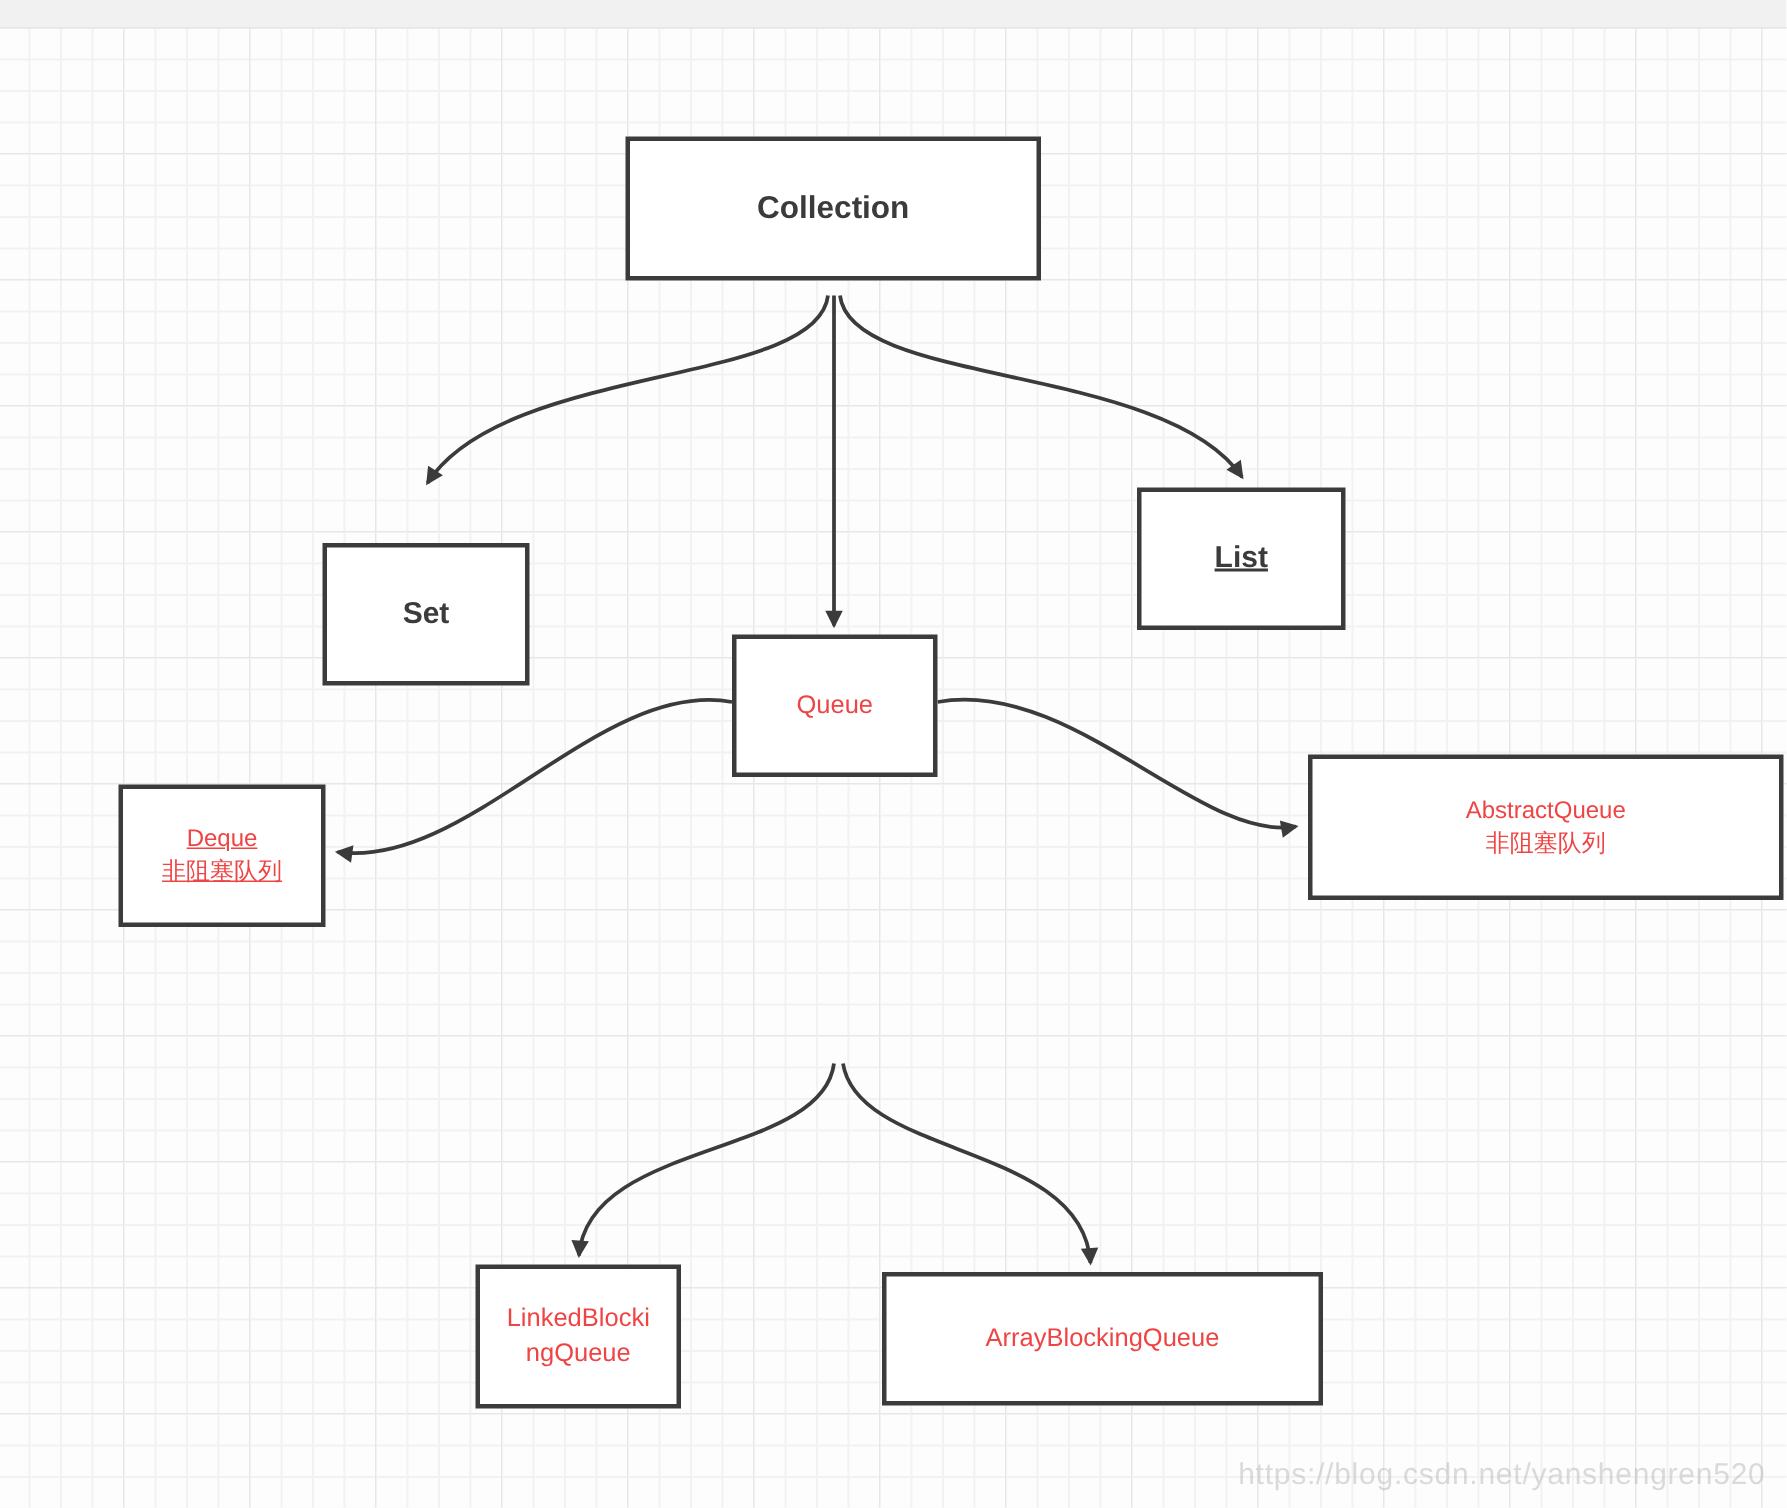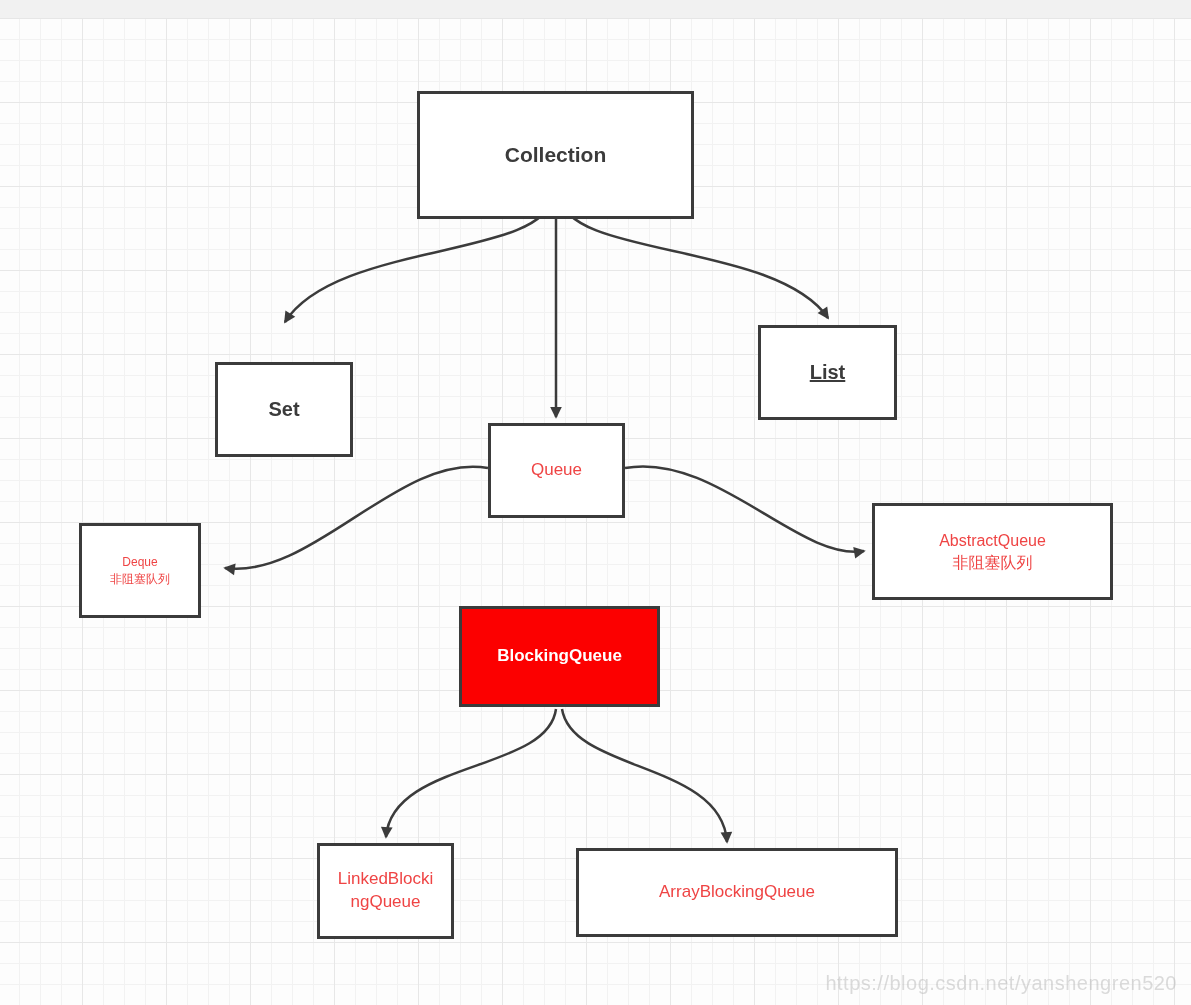--- a/index.html
+++ b/index.html
@@ -21,31 +21,31 @@
   }
   .edges{position:absolute;left:0;top:0;width:1191px;height:1005px;pointer-events:none;}
   .node{
     position:absolute;box-sizing:border-box;
     background:#ffffff;border:3px solid #3b3b3b;
     display:flex;flex-direction:column;align-items:center;justify-content:center;
     text-align:center;color:#ef4444;font-size:17px;line-height:1.35;
   }
   .node.heading{font-weight:bold;color:#3b3b3b;}
   .node .sub{display:block;}
-  #node-collection{left:417px;top:91px;width:277px;height:128px;font-size:21px;}
+  #node-collection{left:417px;top:91px;width:277px;height:96px;font-size:21px;}
   #node-set{left:215px;top:330px;width:138px;height:95px;font-size:20px;margin-top:32px;}
   #node-list{left:758px;top:325px;width:139px;height:95px;font-size:20px;text-decoration:underline;}
   #node-queue{left:488px;top:423px;width:137px;height:95px;}
-  #node-deque{left:79px;top:523px;width:122px;height:95px;font-size:12px;}
-  #node-abstract-queue{left:872px;top:503px;width:241px;height:97px;font-size:16px;}
+  #node-deque{left:79px;top:523px;width:138px;height:95px;font-size:16px;text-decoration:underline;}
+  #node-abstract-queue{left:872px;top:503px;width:317px;height:97px;font-size:16px;}
   #node-blocking-queue{left:459px;top:606px;width:201px;height:101px;
     background:#fc0000;color:#ffffff;font-weight:bold;}
   #node-linked-blocking-queue{left:317px;top:843px;width:137px;height:96px;
     padding:0 14px;word-break:break-all;}
-  #node-array-blocking-queue{left:576px;top:848px;width:322px;height:89px;}
+  #node-array-blocking-queue{left:588px;top:848px;width:294px;height:89px;}
   .watermark{
     position:absolute;right:14px;top:972px;
     font-size:20px;color:rgba(175,175,175,0.45);letter-spacing:0.5px;
   }
 </style>
 </head>
 <body>
 
 <div class="stage">
 
@@ -87,23 +87,20 @@
   <div class="node" id="node-deque">
     <span>Deque</span>
     <span class="sub">非阻塞队列</span>
   </div>
 
   <div class="node" id="node-abstract-queue">
     <span>AbstractQueue</span>
     <span class="sub">非阻塞队列</span>
   </div>
 
-  <div class="node" id="node-blocking-queue">
-    <span>BlockingQueue</span>
-  </div>
 
   <div class="node" id="node-linked-blocking-queue">
     <span>LinkedBlockingQueue</span>
   </div>
 
   <div class="node" id="node-array-blocking-queue">
     <span>ArrayBlockingQueue</span>
   </div>
 
   <div class="watermark">https://blog.csdn.net/yanshengren520</div>

